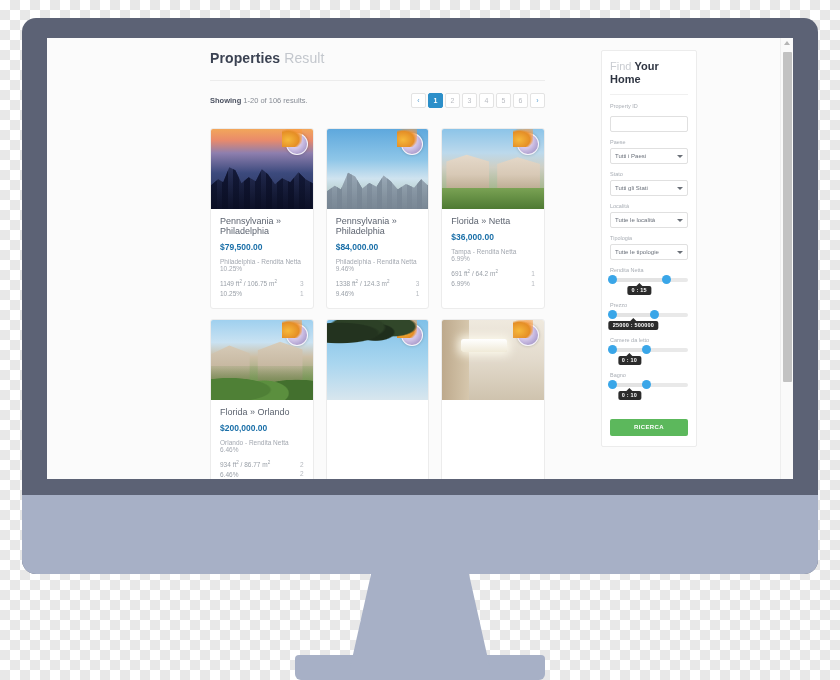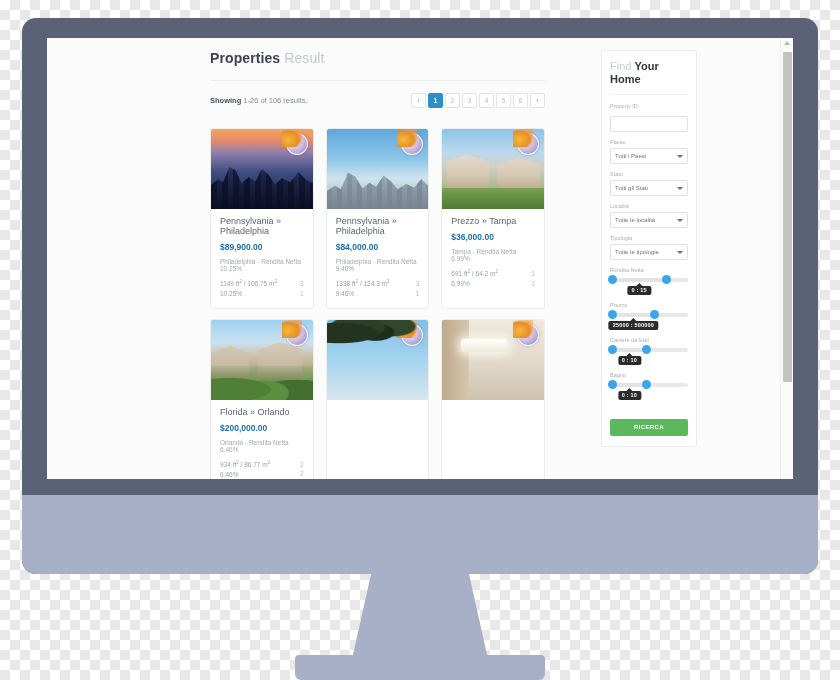--- a/index.html
+++ b/index.html
@@ -489,21 +489,21 @@
         </div>
 
         <div id="cards-grid">
             <div class="prop-card">
               <div class="card-photo photo-philly-dusk">
                 <div class="badge"></div>
               </div>
               <div class="card-body">
                 <div class="card-titlerow">
                   <span class="card-location">Pennsylvania » Philadelphia</span>
-                  <span class="card-price">$89,900.00</span>
+                  <span class="card-price">$79,500.00</span>
                 </div>
                 <div class="card-sub">Philadelphia - Rendita Netta 10.25%</div>
                 <div class="card-stats">
                   <div>
                     <div><span>1149 ft</span><sup>2</sup> <span>/ 106.75 m</span><sup>2</sup></div>
                     <div>10.25%</div>
                   </div>
                   <div class="right">
                     <div>3</div>
                     <div>1</div>
@@ -532,21 +532,21 @@
                   </div>
                 </div>
               </div>
             </div>
             <div class="prop-card">
               <div class="card-photo photo-tampa">
                 <div class="badge"></div>
               </div>
               <div class="card-body">
                 <div class="card-titlerow">
-                  <span class="card-location">Prezzo » Tampa</span>
+                  <span class="card-location">Florida » Netta</span>
                   <span class="card-price">$36,000.00</span>
                 </div>
                 <div class="card-sub">Tampa - Rendita Netta 6.99%</div>
                 <div class="card-stats">
                   <div>
                     <div><span>691 ft</span><sup>2</sup> <span>/ 64.2 m</span><sup>2</sup></div>
                     <div>6.99%</div>
                   </div>
                   <div class="right">
                     <div>1</div>

